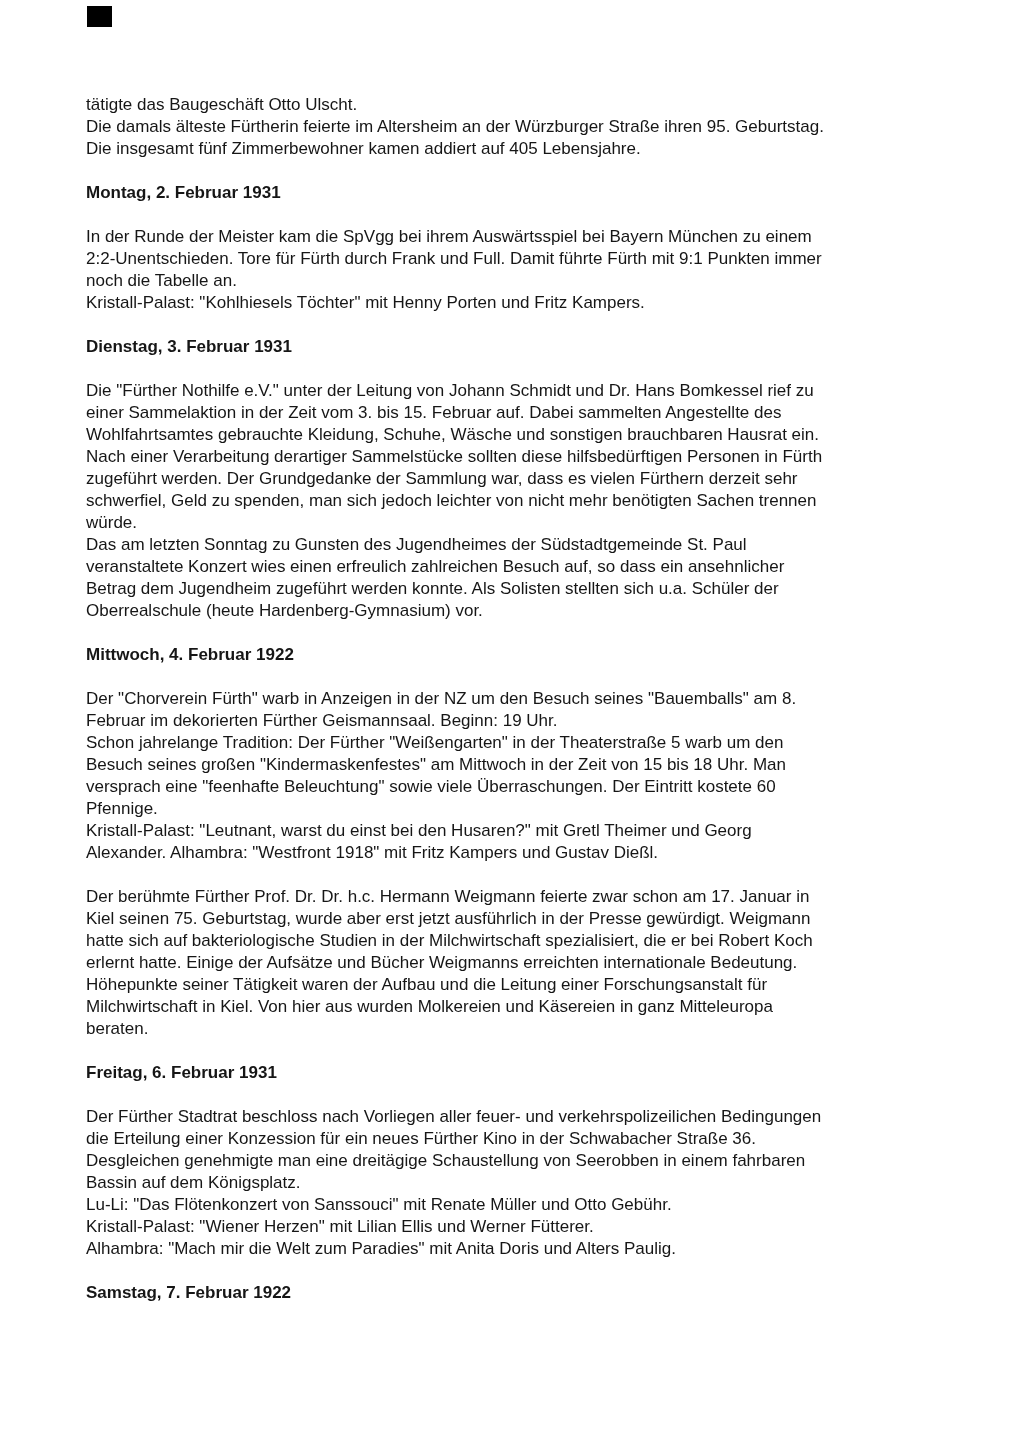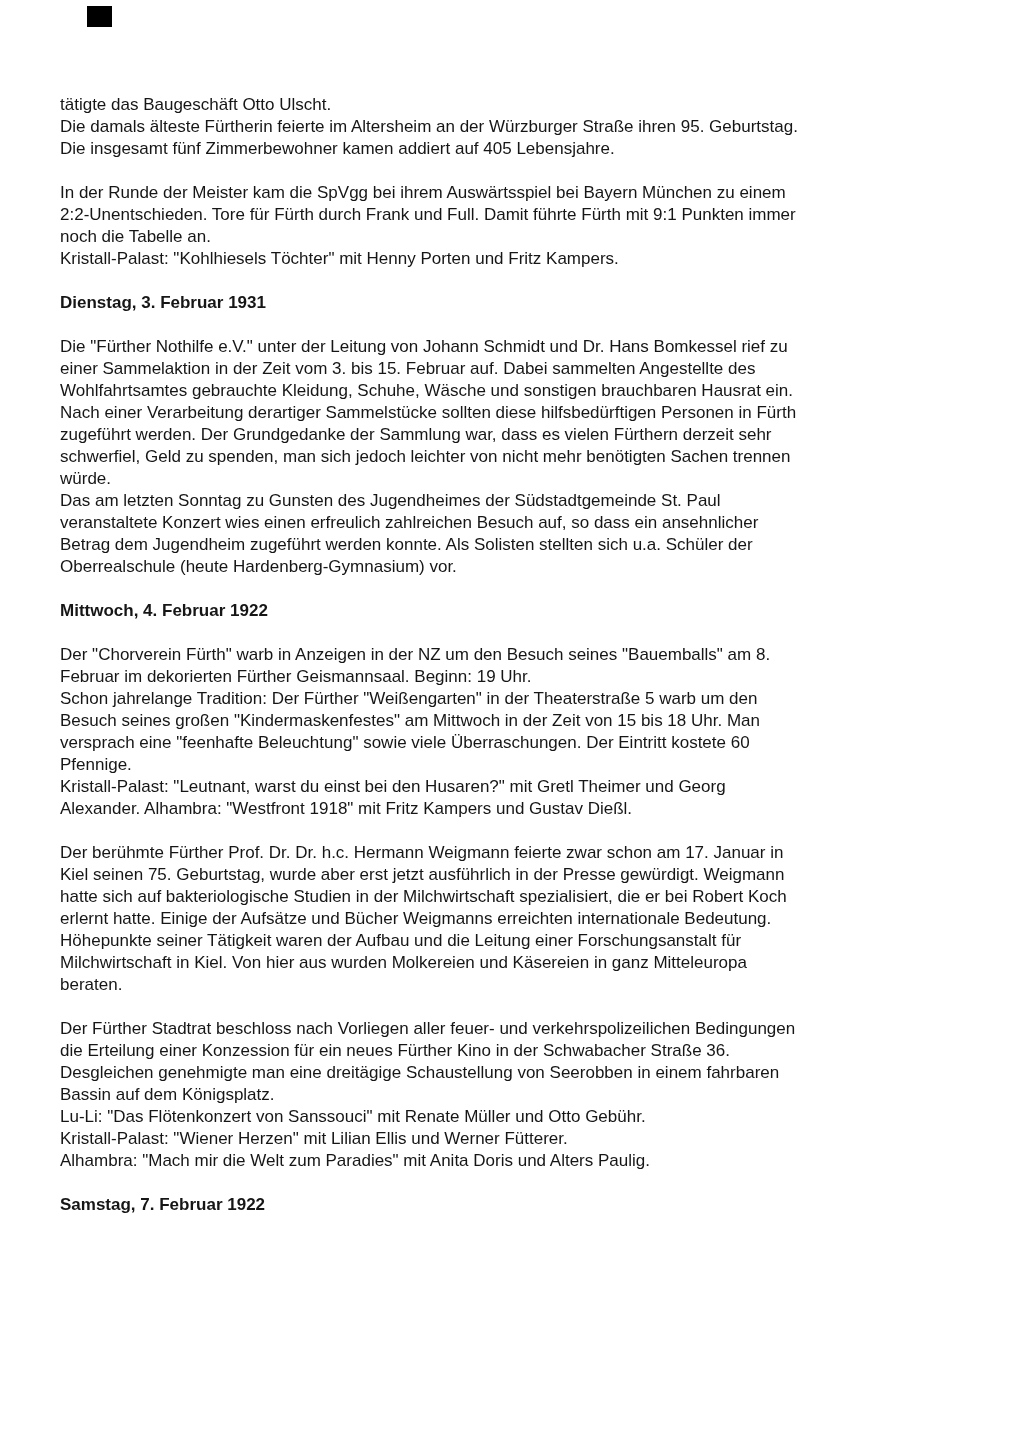--- a/index.html
+++ b/index.html
@@ -10,21 +10,21 @@
   body {
     width: 1024px;
     height: 1448px;
     overflow: hidden;
   }
   .page {
     position: relative;
     width: 1024px;
     height: 1448px;
     box-sizing: border-box;
-    padding: 94px 60px 0 60px;
+    padding: 94px 60px 0 86px;
     font-family: "Liberation Sans", sans-serif;
     font-size: 17px;
     line-height: 22px;
     color: #161616;
   }
   .para, .heading {
     margin: 0 0 22px 0;
     white-space: pre;
     font-size: 17px;
     line-height: 22px;
@@ -44,20 +44,21 @@
 </style>
 </head>
 <body>
 
 <div class="page">
   <div class="scan-mark"></div>
 
   <p class="para">tätigte das Baugeschäft Otto Ulscht.
 Die damals älteste Fürtherin feierte im Altersheim an der Würzburger Straße ihren 95. Geburtstag.
 Die insgesamt fünf Zimmerbewohner kamen addiert auf 405 Lebensjahre.</p>
+  <h2 class="heading">Montag, 2. Februar 1931</h2>
   <p class="para">In der Runde der Meister kam die SpVgg bei ihrem Auswärtsspiel bei Bayern München zu einem
 2:2-Unentschieden. Tore für Fürth durch Frank und Full. Damit führte Fürth mit 9:1 Punkten immer
 noch die Tabelle an.
 Kristall-Palast: "Kohlhiesels Töchter" mit Henny Porten und Fritz Kampers.</p>
   <h2 class="heading">Dienstag, 3. Februar 1931</h2>
   <p class="para">Die "Fürther Nothilfe e.V." unter der Leitung von Johann Schmidt und Dr. Hans Bomkessel rief zu
 einer Sammelaktion in der Zeit vom 3. bis 15. Februar auf. Dabei sammelten Angestellte des
 Wohlfahrtsamtes gebrauchte Kleidung, Schuhe, Wäsche und sonstigen brauchbaren Hausrat ein.
 Nach einer Verarbeitung derartiger Sammelstücke sollten diese hilfsbedürftigen Personen in Fürth
 zugeführt werden. Der Grundgedanke der Sammlung war, dass es vielen Fürthern derzeit sehr
@@ -76,20 +77,21 @@
 Pfennige.
 Kristall-Palast: "Leutnant, warst du einst bei den Husaren?" mit Gretl Theimer und Georg
 Alexander. Alhambra: "Westfront 1918" mit Fritz Kampers und Gustav Dießl.</p>
   <p class="para">Der berühmte Fürther Prof. Dr. Dr. h.c. Hermann Weigmann feierte zwar schon am 17. Januar in
 Kiel seinen 75. Geburtstag, wurde aber erst jetzt ausführlich in der Presse gewürdigt. Weigmann
 hatte sich auf bakteriologische Studien in der Milchwirtschaft spezialisiert, die er bei Robert Koch
 erlernt hatte. Einige der Aufsätze und Bücher Weigmanns erreichten internationale Bedeutung.
 Höhepunkte seiner Tätigkeit waren der Aufbau und die Leitung einer Forschungsanstalt für
 Milchwirtschaft in Kiel. Von hier aus wurden Molkereien und Käsereien in ganz Mitteleuropa
 beraten.</p>
+  <h2 class="heading">Freitag, 6. Februar 1931</h2>
   <p class="para">Der Fürther Stadtrat beschloss nach Vorliegen aller feuer- und verkehrspolizeilichen Bedingungen
 die Erteilung einer Konzession für ein neues Fürther Kino in der Schwabacher Straße 36.
 Desgleichen genehmigte man eine dreitägige Schaustellung von Seerobben in einem fahrbaren
 Bassin auf dem Königsplatz.
 Lu-Li: "Das Flötenkonzert von Sanssouci" mit Renate Müller und Otto Gebühr.
 Kristall-Palast: "Wiener Herzen" mit Lilian Ellis und Werner Fütterer.
 Alhambra: "Mach mir die Welt zum Paradies" mit Anita Doris und Alters Paulig.</p>
   <h2 class="heading">Samstag, 7. Februar 1922</h2>
 </div>
 

